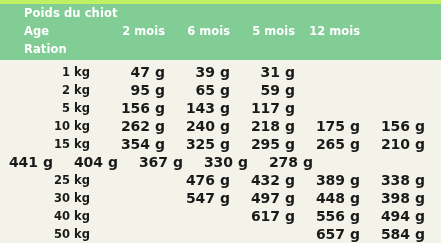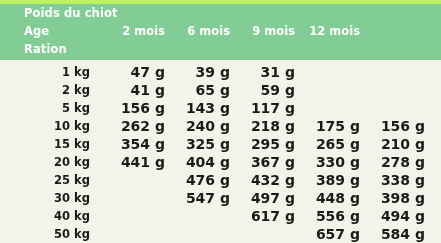--- a/index.html
+++ b/index.html
@@ -99,21 +99,21 @@
   <div class="thead">
 
     <div class="hrow r1">
       <div class="h-label">Poids du chiot</div>
     </div>
 
     <div class="hrow r2">
       <div class="h-label">Age</div>
       <div class="h-month">2 mois</div>
       <div class="h-month">6 mois</div>
-      <div class="h-month">9 mois</div>
+      <div class="h-month">5 mois</div>
       <div class="h-month">12 mois</div>
     </div>
 
     <div class="hrow r3">
       <div class="h-label">Ration</div>
     </div>
 
   </div>
 
   <div class="tbody">
@@ -122,21 +122,21 @@
       <div class="c-weight">1 kg</div>
       <div class="c-val">47 g</div>
       <div class="c-val">39 g</div>
       <div class="c-val">31 g</div>
       <div class="c-val"></div>
       <div class="c-val"></div>
     </div>
 
     <div class="trow">
       <div class="c-weight">2 kg</div>
-      <div class="c-val">41 g</div>
+      <div class="c-val">95 g</div>
       <div class="c-val">65 g</div>
       <div class="c-val">59 g</div>
       <div class="c-val"></div>
       <div class="c-val"></div>
     </div>
 
     <div class="trow">
       <div class="c-weight">5 kg</div>
       <div class="c-val">156 g</div>
       <div class="c-val">143 g</div>
@@ -157,21 +157,20 @@
     <div class="trow">
       <div class="c-weight">15 kg</div>
       <div class="c-val">354 g</div>
       <div class="c-val">325 g</div>
       <div class="c-val">295 g</div>
       <div class="c-val">265 g</div>
       <div class="c-val">210 g</div>
     </div>
 
     <div class="trow">
-      <div class="c-weight">20 kg</div>
       <div class="c-val">441 g</div>
       <div class="c-val">404 g</div>
       <div class="c-val">367 g</div>
       <div class="c-val">330 g</div>
       <div class="c-val">278 g</div>
     </div>
 
     <div class="trow">
       <div class="c-weight">25 kg</div>
       <div class="c-val"></div>

